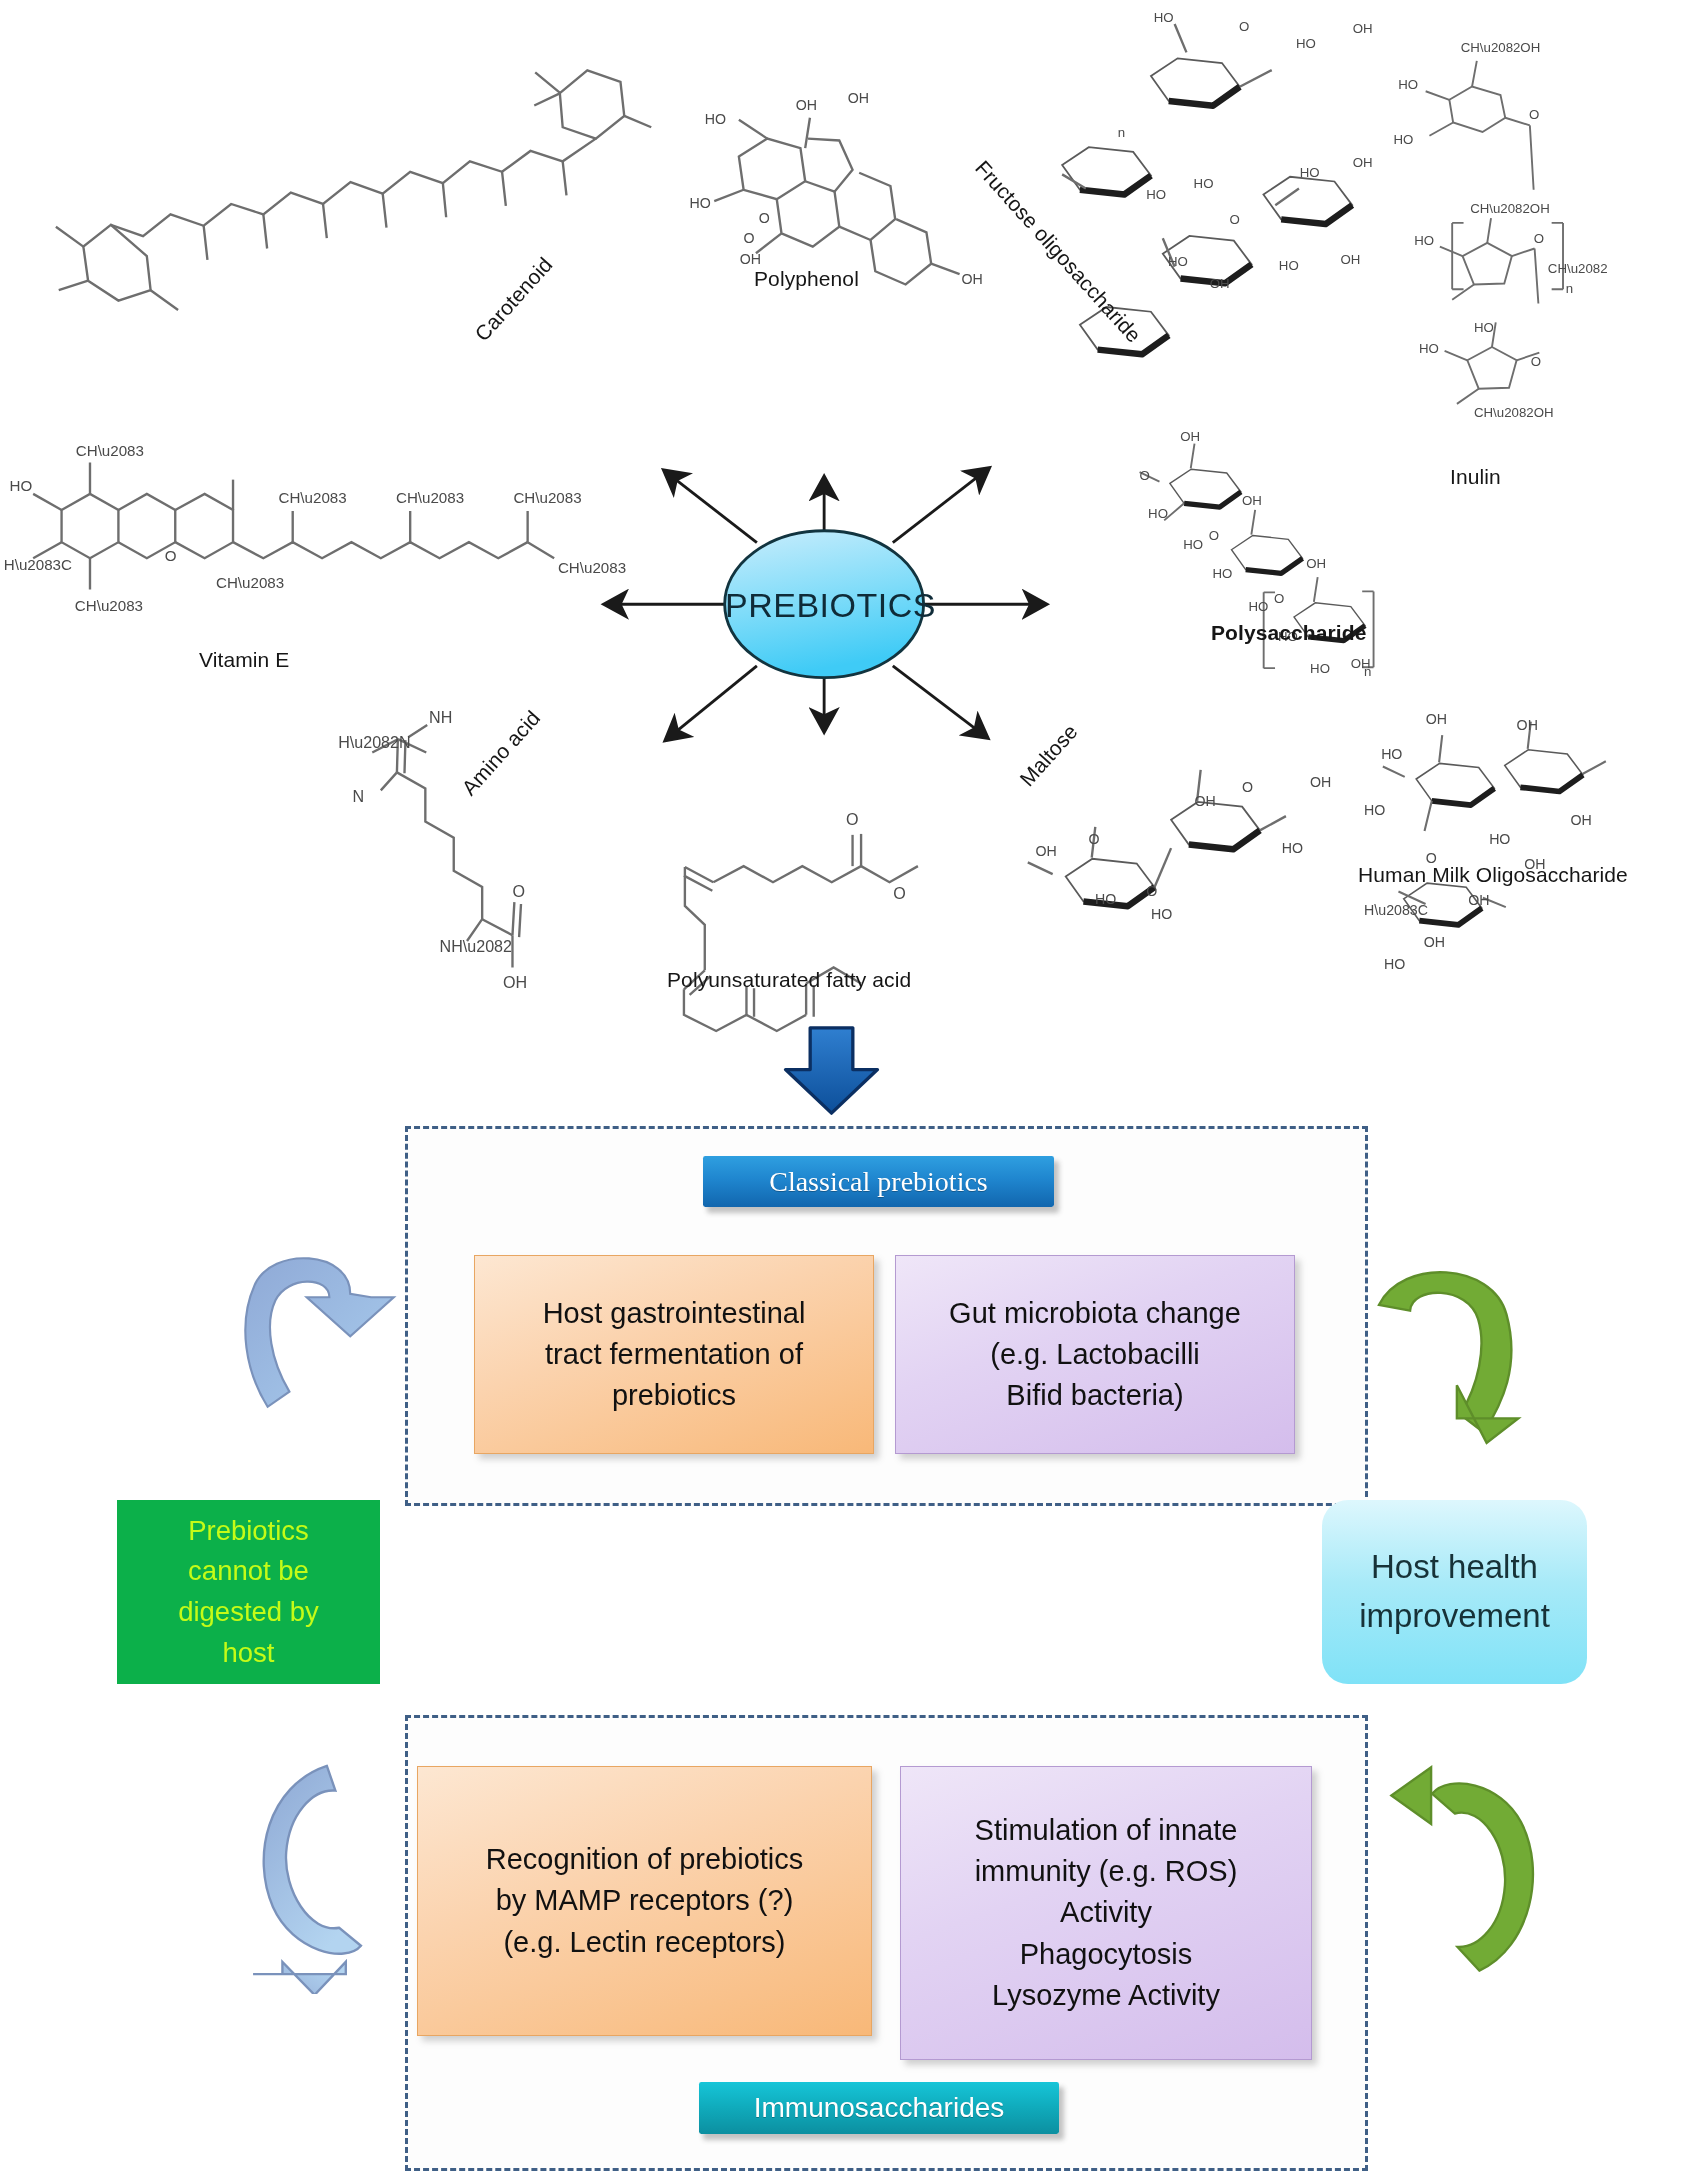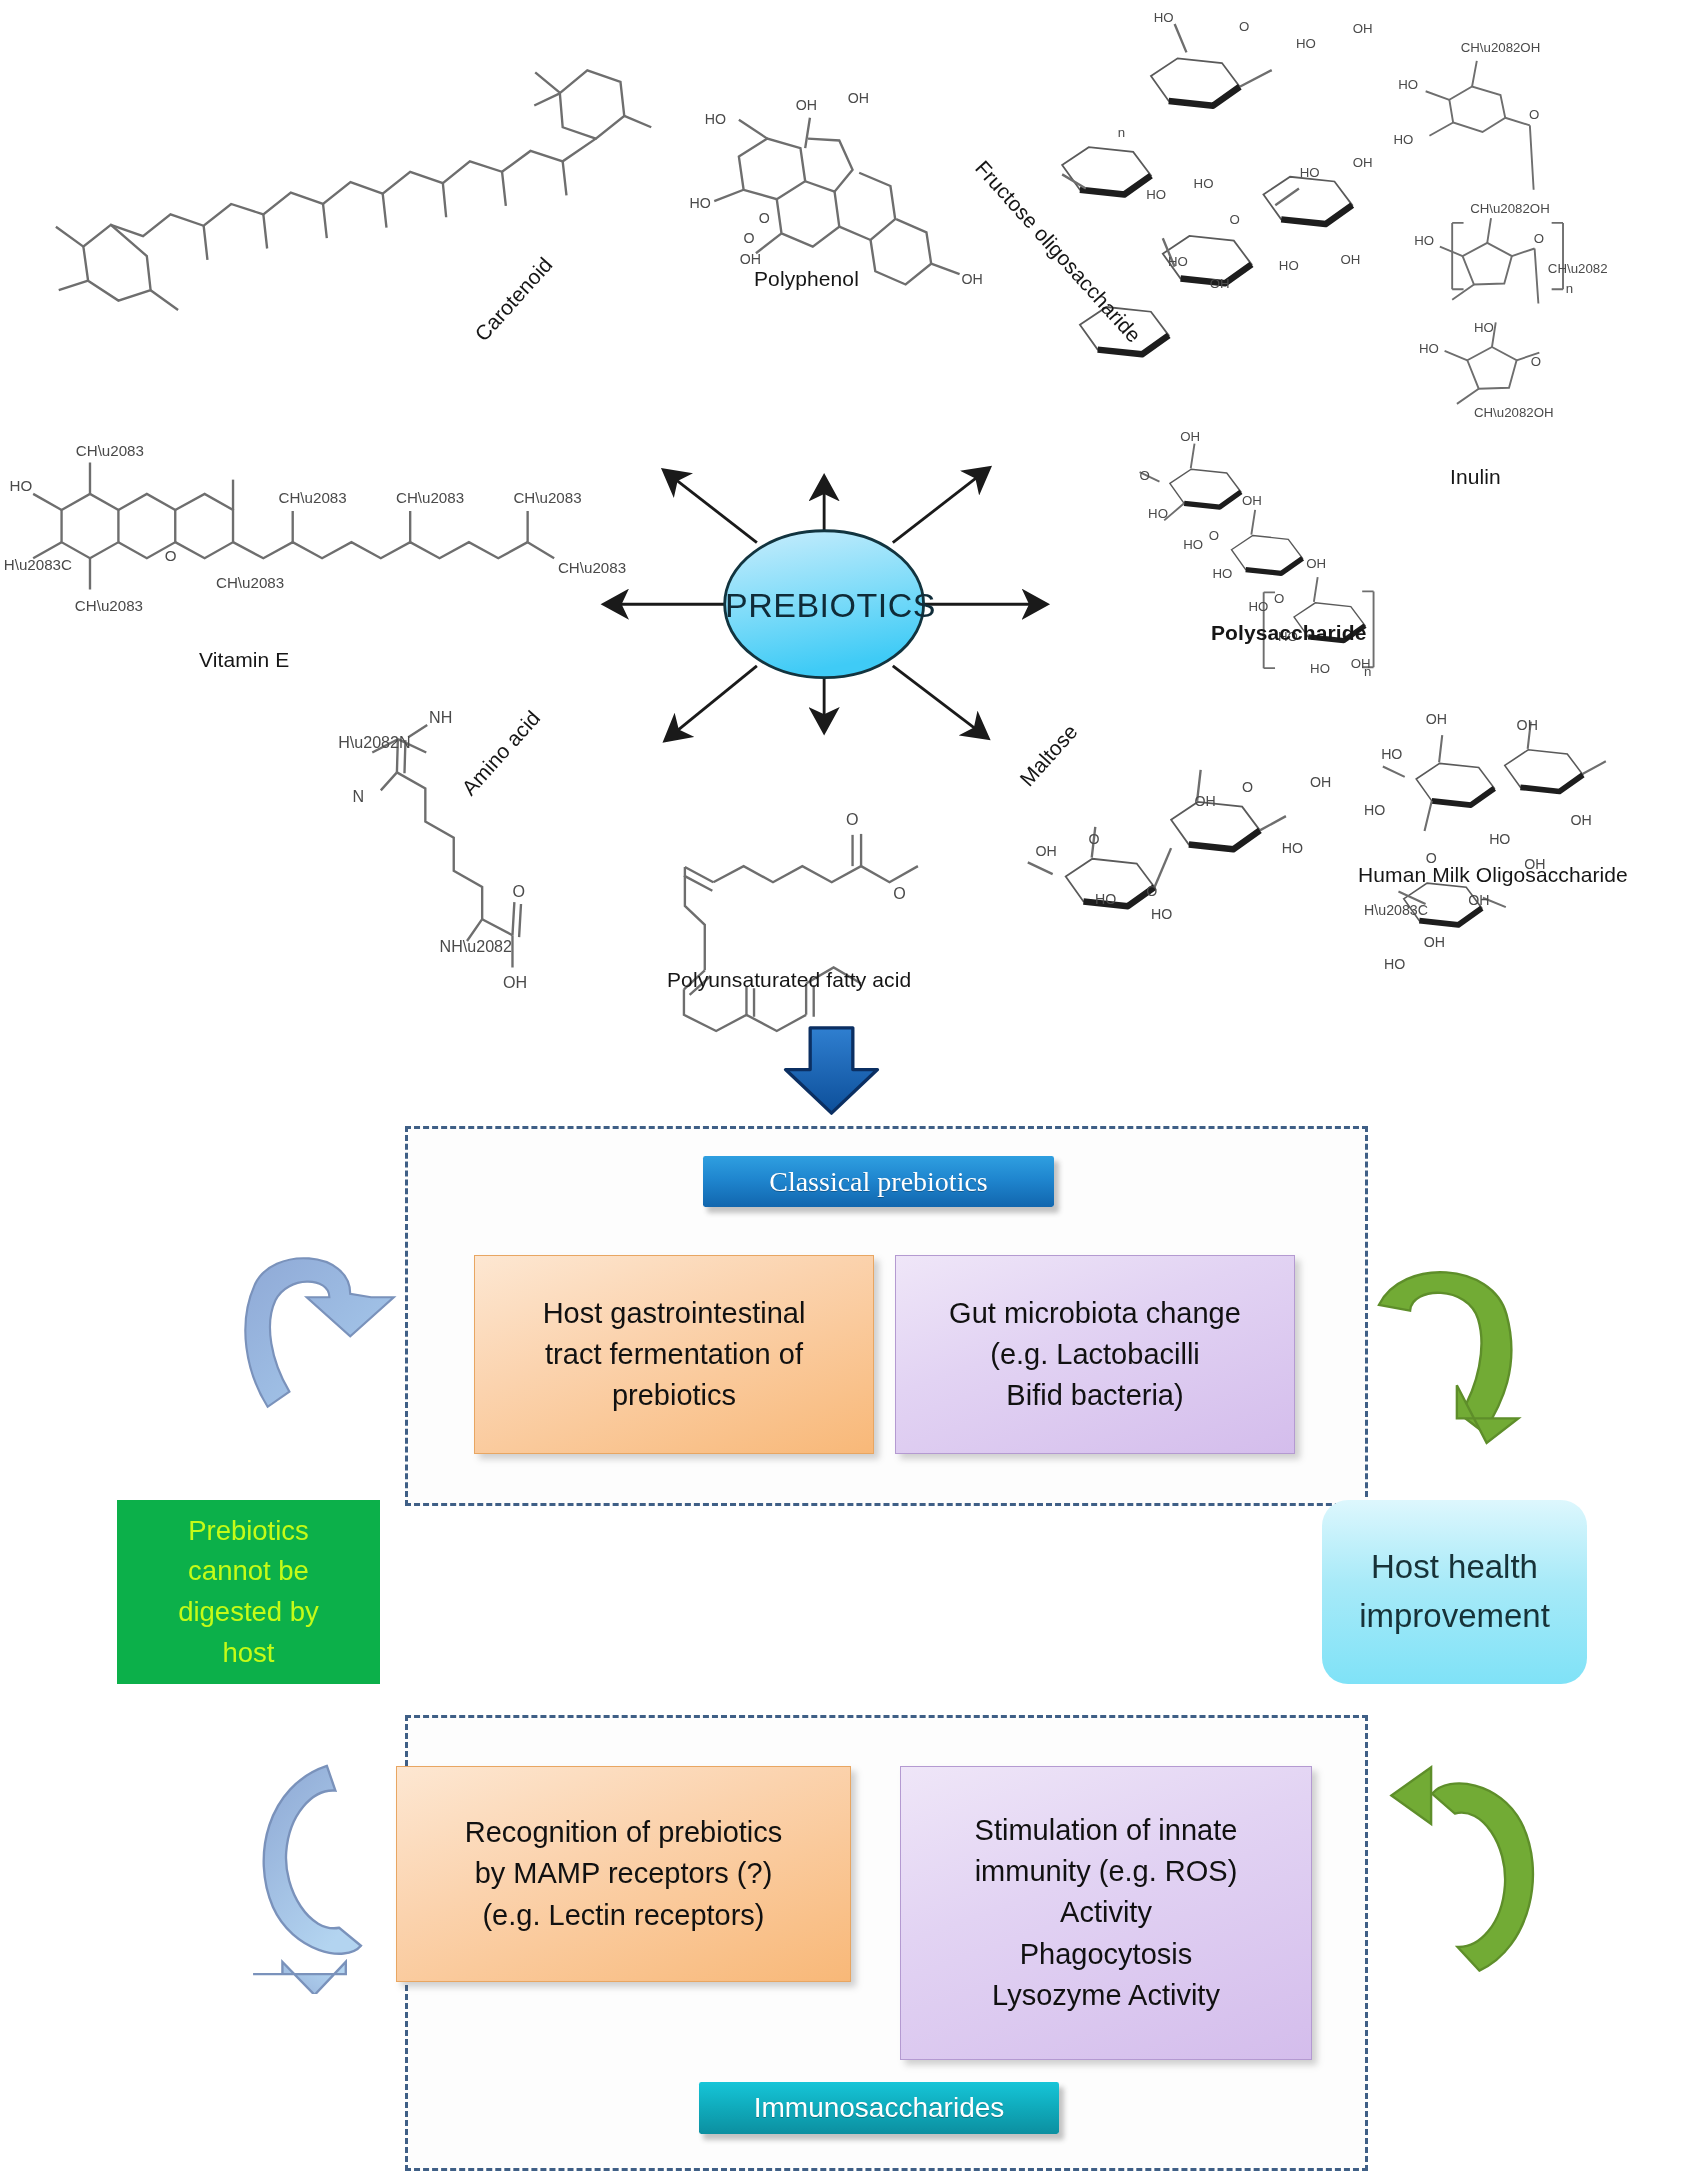--- a/index.html
+++ b/index.html
@@ -383,21 +383,21 @@
 
   <div class="sidebox cyan" style="left:1322px;top:1500px;width:265px;height:184px;">
     <div>
       <div>Host health</div>
       <div>improvement</div>
     </div>
   </div>
 
   <div class="dashed-panel" style="left:405px;top:1715px;width:957px;height:450px;"></div>
 
-  <div class="cbox orange" style="left:396px;top:1766px;width:455px;height:216px;">
+  <div class="cbox orange" style="left:417px;top:1766px;width:455px;height:270px;">
     <div>
       <div>Recognition of prebiotics</div>
       <div>by MAMP receptors (?)</div>
       <div>(e.g. Lectin receptors)</div>
     </div>
   </div>
 
   <div class="cbox purple" style="left:900px;top:1766px;width:412px;height:294px;">
     <div>
       <div>Stimulation of innate</div>

